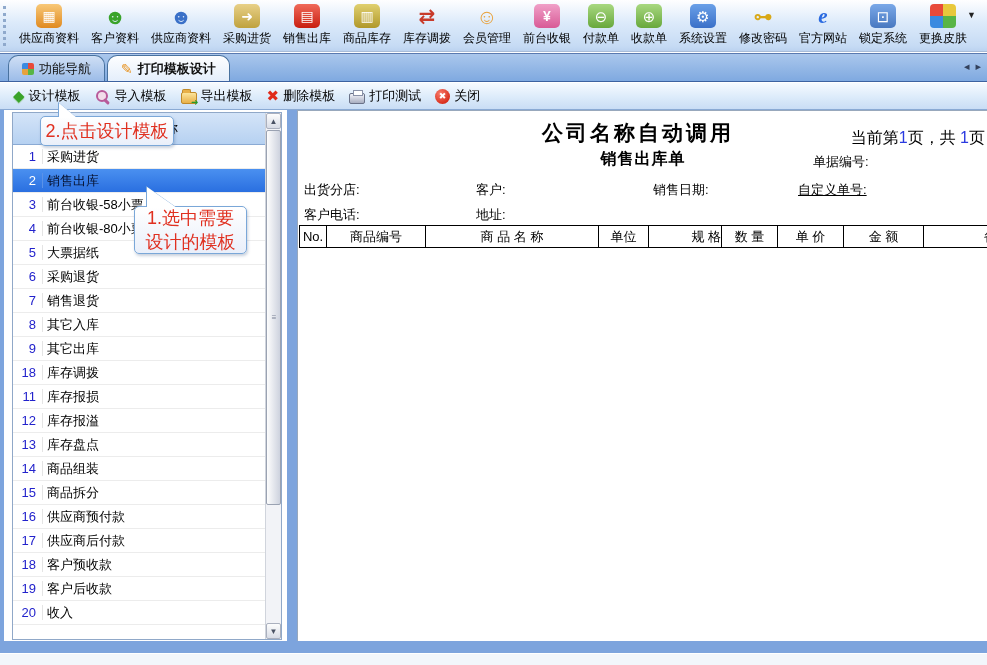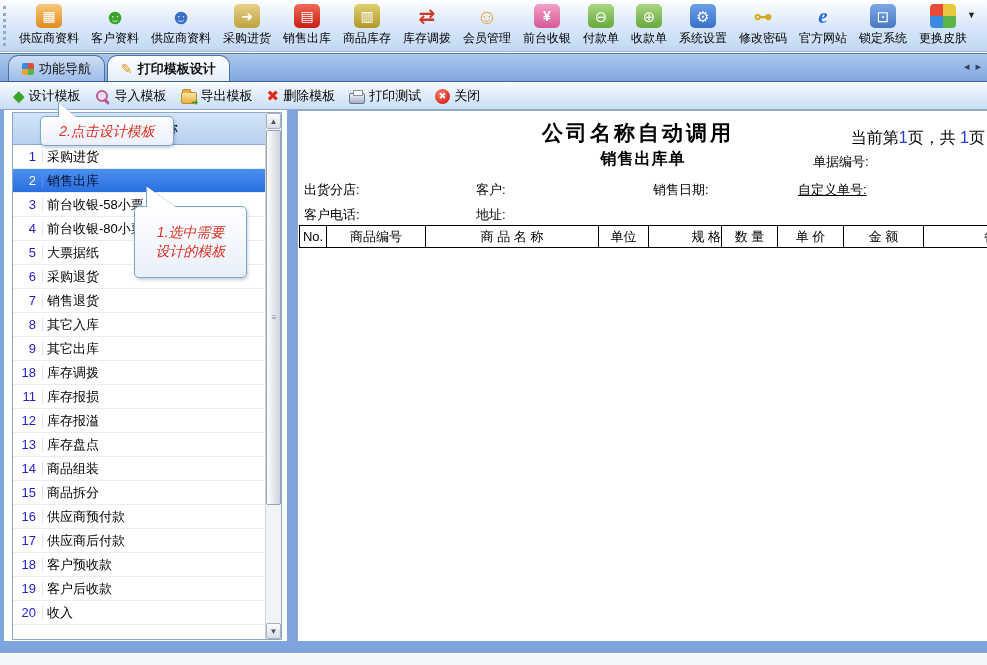--- a/index.html
+++ b/index.html
@@ -126,24 +126,24 @@
   .pcell{ border-right:1px solid #000; border-bottom:1px solid #000; height:22px;
     line-height:21px; text-align:center; font-size:13px; flex:none; overflow:hidden; white-space:nowrap; }
 
   
   .bottom-strip{ position:absolute; left:0; top:641px; width:100%; height:12px; background:#7da4dd; }
   .bottom-pad{ position:absolute; left:0; top:653px; width:100%; height:12px; background:#f2f6fb; border-top:1px solid #fff; }
 
   
   .callout{ position:absolute; z-index:40; background:linear-gradient(#ffffff,#e9effa);
     border:1px solid #7aa7d8; border-radius:5px; box-shadow:1px 2px 3px rgba(40,70,120,.25);
-    color:#e03020; font-size:14px; display:flex; flex-direction:column;
-    align-items:center; justify-content:center; line-height:1.35;font-style:italic; }
+    color:#e03020; font-size:18px; display:flex; flex-direction:column;
+    align-items:center; justify-content:center; line-height:1.35; }
   .callout-step2{ left:40px; top:116px; width:134px; height:30px; }
-  .callout-step1{ left:134px; top:206px; width:113px; height:72px; }
+  .callout-step1{ left:134px; top:206px; width:113px; height:48px; }
   .tail{ position:absolute; width:0; height:0; }
   .tail-up{ top:-14px; left:18px; border-bottom:15px solid #fff; border-right:18px solid transparent;
     filter:drop-shadow(-1px -1px 0 #7aa7d8); }
   .tail-upleft{ top:-20px; left:12px; border-bottom:21px solid #fff; border-right:30px solid transparent;
     filter:drop-shadow(-1px -1px 0 #7aa7d8); }
 </style>
 </head>
 <body>
 
 <div class="window">

